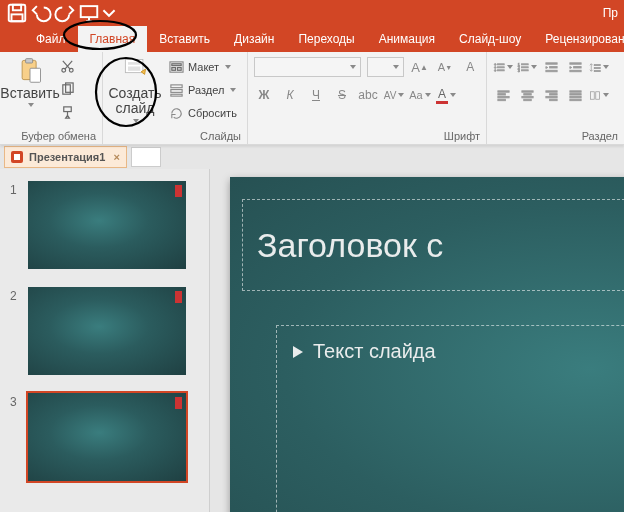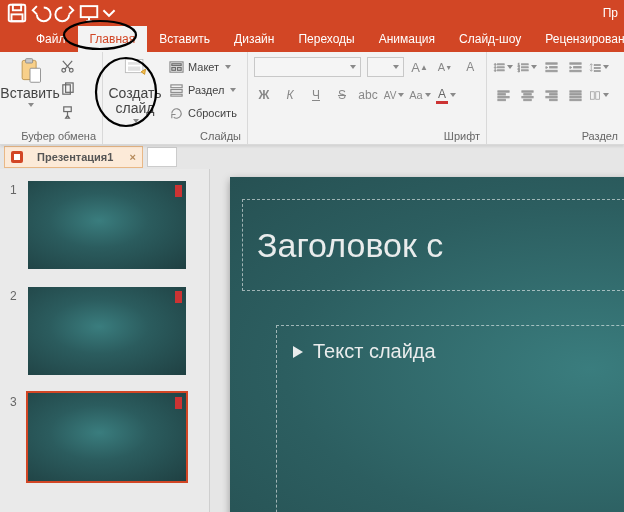--- a/index.html
+++ b/index.html
@@ -36,21 +36,21 @@
   .sq.i{font-style:italic}
   .sq.u{text-decoration:underline}
   .sq.s{text-decoration:line-through}
   .para-row{display:flex;align-items:center;gap:4px;height:22px}
   .pbtn{width:20px;height:20px;display:flex;align-items:center;justify-content:center}
   .pbtn svg{width:15px;height:15px;stroke:#9b9b9b;fill:#9b9b9b;stroke-width:1}
   .caret{display:inline-block;border-left:3px solid transparent;border-right:3px solid transparent;border-top:4px solid #8a8a8a;margin-left:2px;vertical-align:middle}
 
   
   .docstrip{height:24px;background:#e6e6e6;display:flex;align-items:center;padding:0 4px;gap:4px}
-  .doctab{height:20px;background:#fcead8;border:1px solid #e9b886;display:flex;align-items:center;gap:14px;padding:0 6px;font-size:11px;font-weight:bold;color:#555}
+  .doctab{height:20px;background:#fcead8;border:1px solid #e9b886;display:flex;align-items:center;gap:6px;padding:0 6px;font-size:11px;font-weight:bold;color:#555}
   .doctab .picon{width:12px;height:12px;background:#d24625;border-radius:2px;position:relative}
   .doctab .picon::after{content:"";position:absolute;inset:3px;background:#fff}
   .doctab .x{color:#b58a5a;font-weight:bold;margin-left:2px}
   .newdoc{width:28px;height:18px;background:#fff;border:1px solid #ccc}
 
   
   .workspace{flex:1;display:flex;min-height:0}
   .thumb-pane{width:210px;background:#eaeaea;border-right:1px solid #cfcfcf;overflow-y:auto;padding:12px 10px 0;box-sizing:border-box;display:flex;flex-direction:column;gap:18px}
   .thumb-row{display:flex;gap:8px}
   .thumb-num{width:10px;font-size:12px;color:#666;padding-top:2px}

